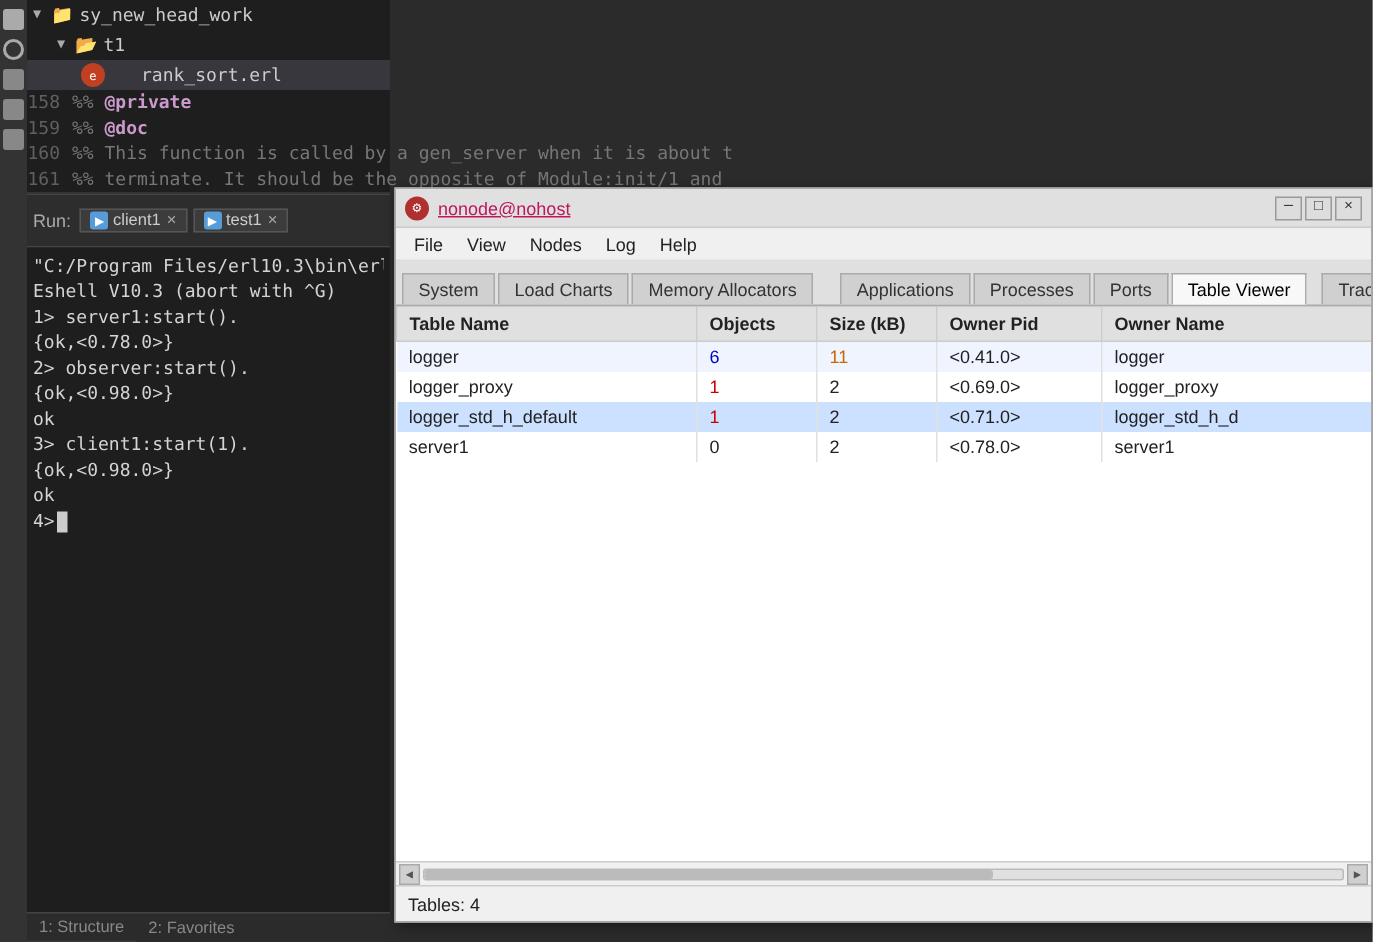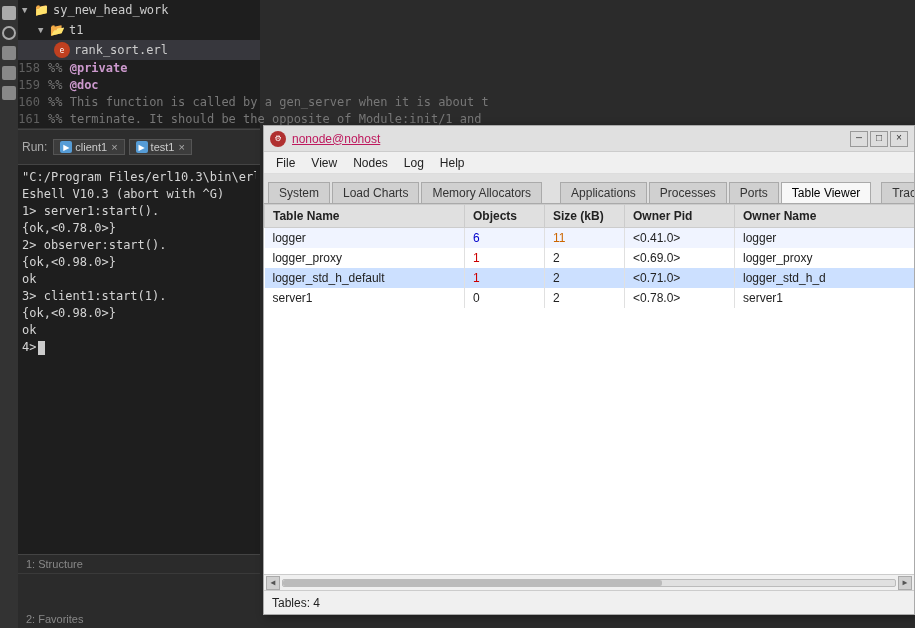--- a/index.html
+++ b/index.html
@@ -35,21 +35,21 @@
     </div>
 
     <div style="display:flex; align-items:center; height:20px; padding-left:20px; cursor:pointer; color:#ccc; font-size:12px; font-family:Consolas,monospace;">
       <span style="width:12px; color:#aaa; font-size:9px;">▼</span>
       <span style="color:#569cd6; margin-right:4px; font-size:12px;">📂</span>
       <span style="color:#ccc;">t1</span>
     </div>
 
     <div class="" style="display:flex; align-items:center; height:20px; padding-left:36px; cursor:pointer; background:#37373d; font-size:12px; font-family:Consolas,monospace;">
       <span style="width:16px; height:16px; background:#c04020; border-radius:50%; display:inline-flex; align-items:center; justify-content:center; color:white; font-size:8px; margin-right:4px; flex-shrink:0;">e</span>
-      <span style="color:#ccc;">rank_sort.erl</span>
+      <span style="color:#ccc;margin-left:20px;">rank_sort.erl</span>
     </div>
   </div>
 
   <div style="margin-left:18px; background:#1e1e1e; border-bottom:1px solid #333; flex-shrink:0;">
     <div style="display:flex; height:17px; line-height:17px;">
       <span style="width:30px; text-align:right; padding-right:8px; color:#606060; font-size:12px; font-family:Consolas,monospace; flex-shrink:0;">158</span>
       <span style="font-size:12px; font-family:Consolas,monospace; white-space:pre; color:#777;">%% <span style="color:#cc99cd; font-weight:bold;">@private</span></span>
     </div>
     <div style="display:flex; height:17px; line-height:17px;">
       <span style="width:30px; text-align:right; padding-right:8px; color:#606060; font-size:12px; font-family:Consolas,monospace; flex-shrink:0;">159</span>
@@ -89,21 +89,21 @@
     <div>ok</div>
     <div>3&gt; client1:start(1).</div>
     <div>{ok,&lt;0.98.0&gt;}</div>
     <div>ok</div>
     <div style="display:flex; align-items:center;">
       <span>4&gt;</span>
       <span style="width:7px; height:14px; background:#ccc; display:inline-block; margin-left:2px;"></span>
     </div>
   </div>
 
-  <div style="margin-left:18px; background:#2b2b2b; border-top:1px solid #444; display:flex; flex-direction:column; flex-shrink:0;gap:36px;">
+  <div style="margin-left:18px; background:#2b2b2b; border-top:1px solid #444; display:flex; flex-shrink:0;">
     <div style="display:flex; align-items:center; padding:3px 8px; color:#888; font-size:11px; font-family:Arial,sans-serif; cursor:pointer; border-bottom:1px solid #3a3a3a;">
       <span>1: Structure</span>
     </div>
     <div style="display:flex; align-items:center; padding:3px 8px; color:#888; font-size:11px; font-family:Arial,sans-serif; cursor:pointer;">
       <span>2: Favorites</span>
     </div>
   </div>
 </div>
 
 <div style="position:absolute; left:263px; top:125px; width:652px; height:490px; background:#f0f0f0; border:1px solid #aaa; box-shadow:2px 2px 8px rgba(0,0,0,0.4); display:flex; flex-direction:column; z-index:10;">

